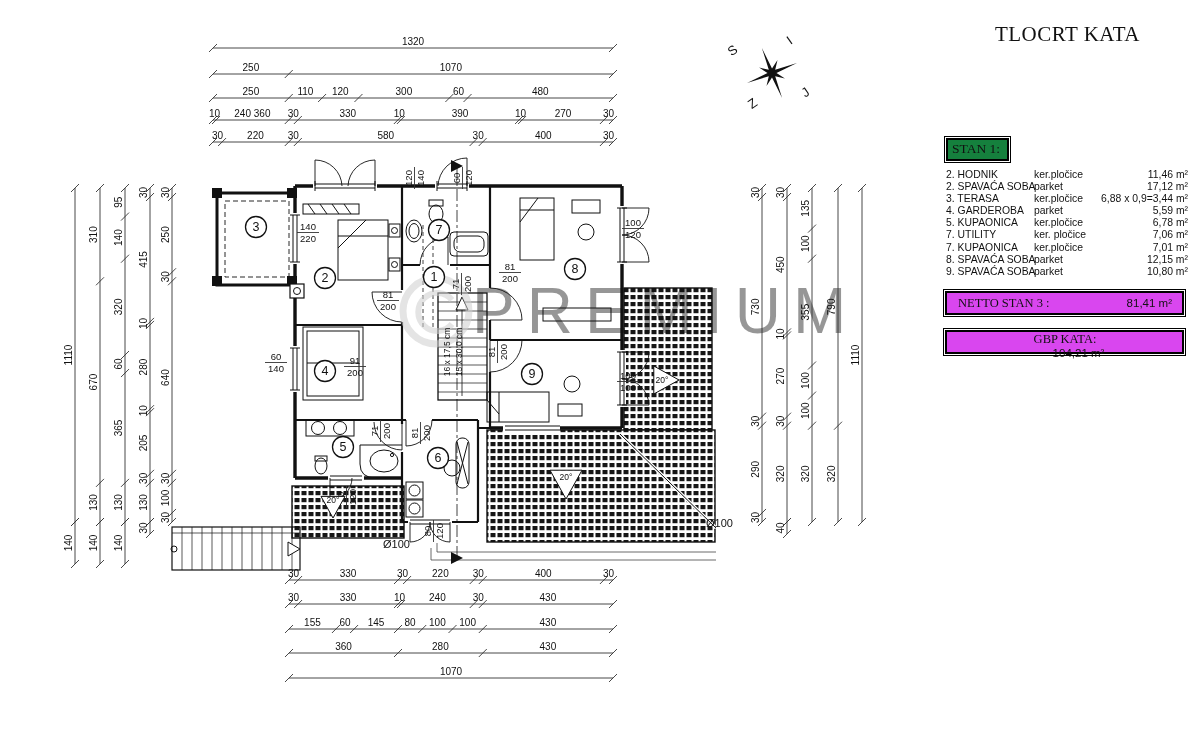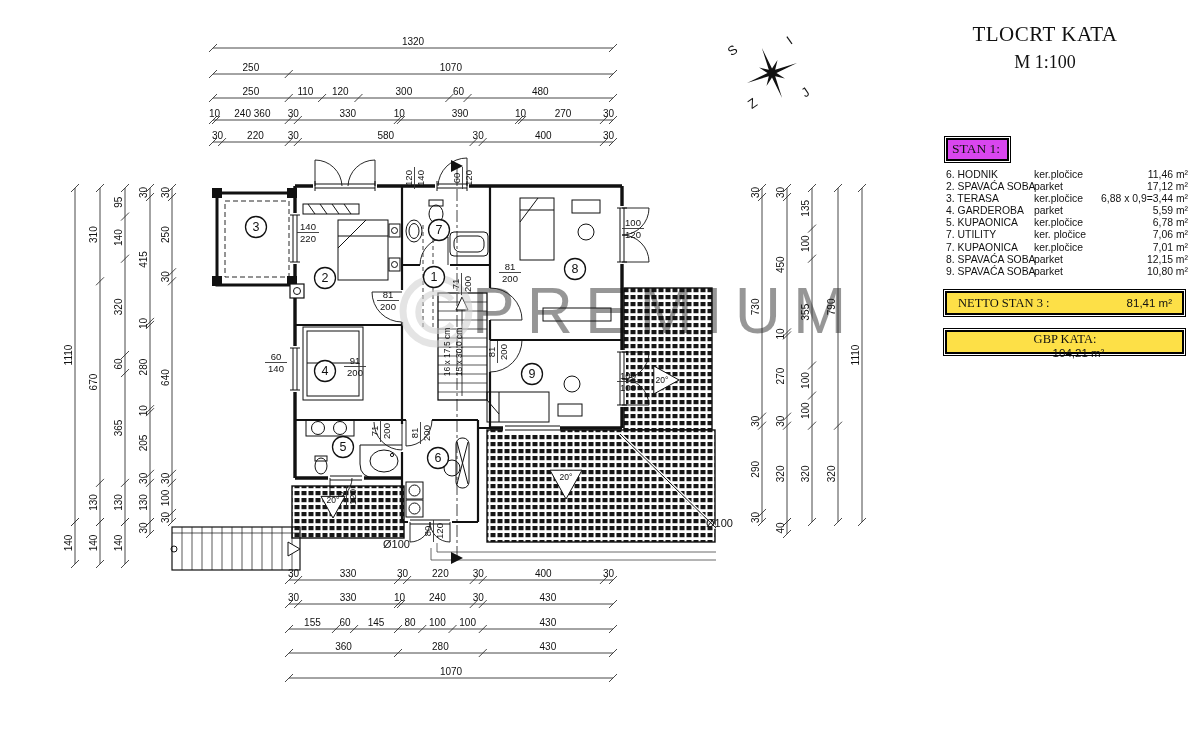--- a/index.html
+++ b/index.html
@@ -2,33 +2,33 @@
 <html><head>
 <meta charset="utf-8">
 <style>
   html,body{margin:0;padding:0;}
   body{width:1200px;height:749px;position:relative;background:#fff;color:#111;
        font-family:"Liberation Sans",sans-serif;overflow:hidden;}
   svg{position:absolute;left:0;top:0;}
   svg text{font-family:"Liberation Sans",sans-serif;fill:#111;}
   .dim{stroke:#333;stroke-width:0.9;}
   .dimt{font-size:10px;fill:#111;}
-  .title{position:absolute;left:950px;top:22px;width:190px;text-align:center;
+  .title{position:absolute;left:950px;top:22px;width:190px;text-align:right;
          font-family:"Liberation Serif",serif;}
   .title .l1{font-size:21px;letter-spacing:.5px;}
   .title .l2{font-size:18px;margin-top:5px;}
   .stan-box{position:absolute;left:946px;top:138px;border:2px solid #000;outline:1px solid #000;
             outline-offset:1px;padding:1px 7px 2px 4px;font-family:"Liberation Serif",serif;
-            font-size:13.5px;background:#d946ef;}
+            font-size:13.5px;background:#15803d;}
   .lg-rows{position:absolute;left:946px;top:169px;width:242px;}
   .lg-row{display:grid;grid-template-columns:88px 62px 92px;font-size:10.4px;
           line-height:12.1px;white-space:nowrap;}
   .lg-row .area{text-align:right;}
   .tot-box{position:absolute;left:945px;width:214px;height:20px;border:2px solid #000;
-           outline:1px solid #000;outline-offset:1px;background:#fde047;display:flex;
+           outline:1px solid #000;outline-offset:1px;background:#d946ef;display:flex;
            align-items:center;justify-content:space-between;padding:0 10px 0 11px;}
   .tot-box .lbl{font-family:"Liberation Serif",serif;font-size:12.5px;}
   .tot-box .val{font-size:11.5px;padding-left:27px;}
 </style>
 </head>
 <body>
 
 <svg id="plan" width="1200" height="749" viewBox="0 0 1200 749">
   <defs>
     <pattern id="roof" width="7" height="7" patternUnits="userSpaceOnUse">
@@ -643,28 +643,27 @@
         <text text-anchor="middle" font-size="13" font-family="&quot;Liberation Serif&quot;,serif" transform="translate(735 54) rotate(-35)">S</text>
         <text text-anchor="middle" font-size="13" font-family="&quot;Liberation Serif&quot;,serif" transform="translate(792 44) rotate(-35)">I</text>
         <text text-anchor="middle" font-size="13" font-family="&quot;Liberation Serif&quot;,serif" transform="translate(755 107) rotate(-35)">Z</text>
         <text text-anchor="middle" font-size="13" font-family="&quot;Liberation Serif&quot;,serif" transform="translate(808 96) rotate(-35)">J</text>
       </g>
     </g>
 </svg>
 
 <div class="title">
   <div class="l1">TLOCRT KATA</div>
-  <div class="l2">M 1:100</div>
 </div>
 
 <div class="stan-box">STAN 1:</div>
 
 <div class="lg-rows" id="lgRows">
     <div class="lg-row">
-      <span>6. HODNIK</span>
+      <span>2. HODNIK</span>
       <span>ker.pločice</span>
       <span class="area">11,46 m²</span>
     </div>
     <div class="lg-row">
       <span>2. SPAVAĆA SOBA</span>
       <span>parket</span>
       <span class="area">17,12 m²</span>
     </div>
     <div class="lg-row">
       <span>3. TERASA</span>

